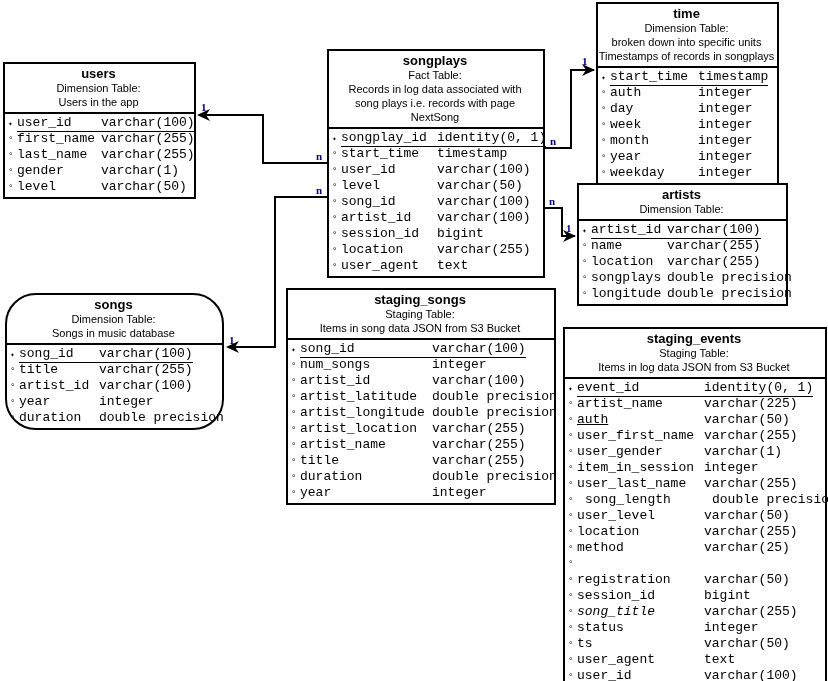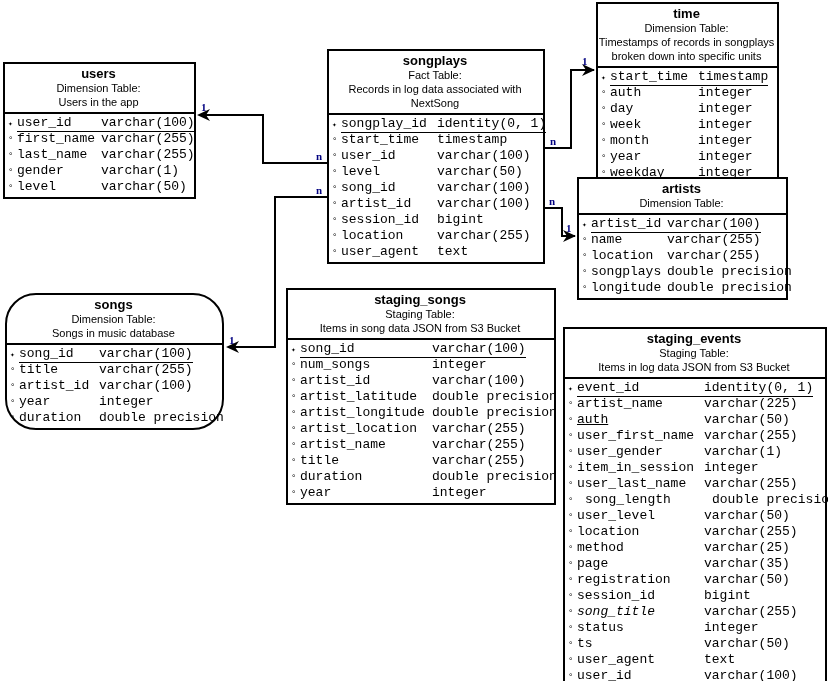--- a/index.html
+++ b/index.html
@@ -97,20 +97,21 @@
             <span class="ctype">varchar(50)</span>
           </span>
         </div>
       </div>
     </div>
     <div class="tbl" style="left: 327px; top: 49px; width: 218px; border-color: rgb(0, 0, 0);">
       <div class="hdr">
         <div class="title">songplays</div>
         <div class="descline">Fact Table:</div>
         <div class="descline">Records in log data associated with</div>
+        <div class="descline">song plays i.e. records with page</div>
         <div class="descline">NextSong</div>
       </div>
       <div class="rows">
         <div class="row">
           <span class="icon pk">✦</span>
           <span class="cline ul">
             <span class="cname" style="width: 96px;">songplay_id</span>
             <span class="ctype">identity(0, 1)</span>
           </span>
         </div>
@@ -169,22 +170,22 @@
             <span class="cname" style="width: 96px;">user_agent</span>
             <span class="ctype">text</span>
           </span>
         </div>
       </div>
     </div>
     <div class="tbl" style="left: 596px; top: 2px; width: 183px; border-color: rgb(0, 0, 0);">
       <div class="hdr">
         <div class="title">time</div>
         <div class="descline">Dimension Table:</div>
+        <div class="descline">broken down into specific units</div>
         <div class="descline">Timestamps of records in songplays</div>
-        <div class="descline">broken down into specific units</div>
       </div>
       <div class="rows">
         <div class="row">
           <span class="icon pk">✦</span>
           <span class="cline ul">
             <span class="cname" style="width: 88px;">start_time</span>
             <span class="ctype">timestamp</span>
           </span>
         </div>
         <div class="row">
@@ -224,21 +225,21 @@
         </div>
         <div class="row">
           <span class="icon">°</span>
           <span class="cline">
             <span class="cname" style="width: 88px;">weekday</span>
             <span class="ctype">integer</span>
           </span>
         </div>
       </div>
     </div>
-    <div class="tbl" style="left: 577px; top: 177px; width: 211px; border-color: rgb(0, 0, 0);">
+    <div class="tbl" style="left: 577px; top: 183px; width: 211px; border-color: rgb(0, 0, 0);">
       <div class="hdr">
         <div class="title">artists</div>
         <div class="descline">Dimension Table:</div>
       </div>
       <div class="rows">
         <div class="row">
           <span class="icon pk">✦</span>
           <span class="cline ul">
             <span class="cname" style="width: 76px;">artist_id</span>
             <span class="ctype">varchar(100)</span>
@@ -476,24 +477,20 @@
         </div>
         <div class="row">
           <span class="icon">°</span>
           <span class="cline">
             <span class="cname" style="width: 127px;">method</span>
             <span class="ctype">varchar(25)</span>
           </span>
         </div>
         <div class="row">
           <span class="icon">°</span>
-          <span class="cline">
-            <span class="cname" style="width: 127px;">page</span>
-            <span class="ctype">varchar(35)</span>
-          </span>
         </div>
         <div class="row">
           <span class="icon">°</span>
           <span class="cline">
             <span class="cname" style="width: 127px;">registration</span>
             <span class="ctype">varchar(50)</span>
           </span>
         </div>
         <div class="row">
           <span class="icon">°</span>

